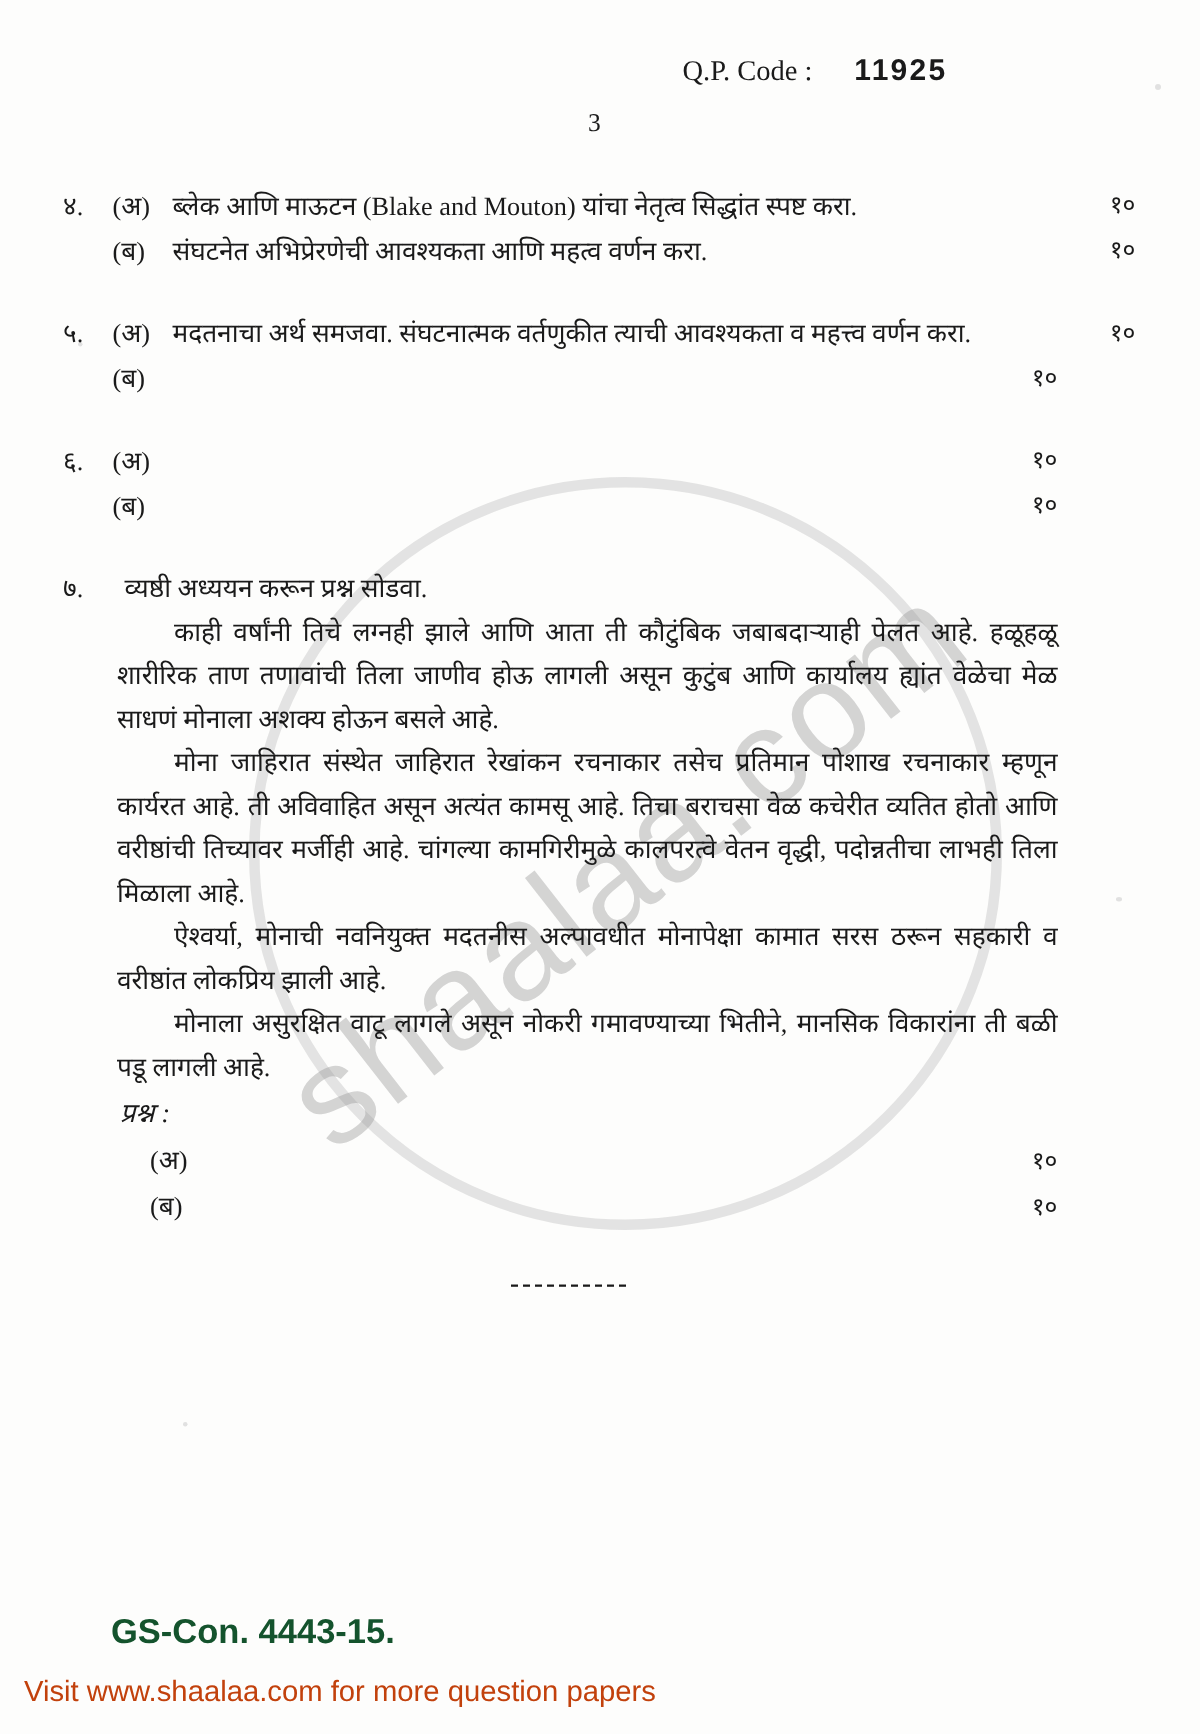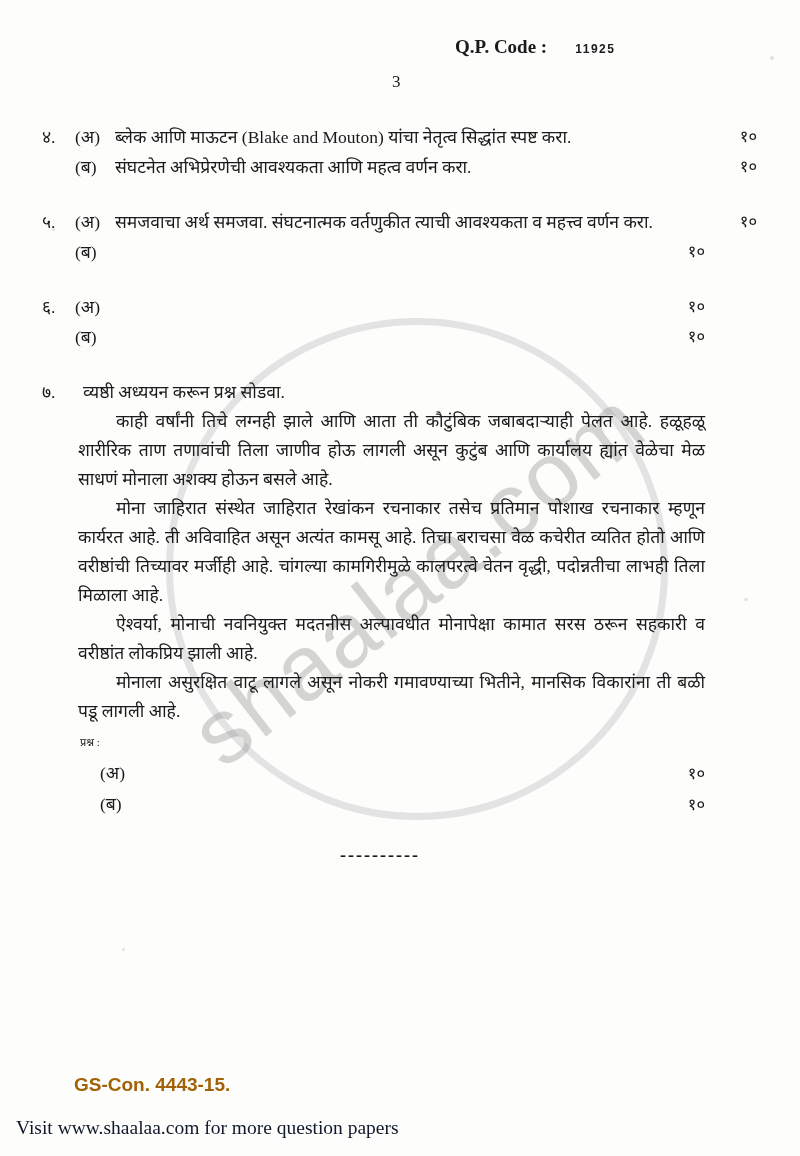--- a/index.html
+++ b/index.html
@@ -13,24 +13,24 @@
     background:var(--paper);
     font-family:"Liberation Serif","DejaVu Serif",serif;
     color:var(--ink);
     position:relative;
     overflow:hidden;
   }
   .page{position:absolute;inset:0;}
 
   
   .qp-code{position:absolute;left:455px;top:36px;white-space:nowrap;}
-  .qp-code .label{font-weight:bold;font-size:19px;}
+  .qp-code .label{font-weight:normal;font-size:19px;}
   .qp-code .value{
     font-family:"Liberation Sans","DejaVu Sans",sans-serif;
-    font-weight:bold;font-size:12px;letter-spacing:1.5px;margin-left:24px;
+    font-weight:bold;font-size:20px;letter-spacing:1.5px;margin-left:24px;
   }
   .page-number{position:absolute;left:392px;top:72px;font-size:17px;}
 
   
   .watermark{position:absolute;inset:0;z-index:0;pointer-events:none;}
   .watermark-circle{
     position:absolute;left:166px;top:318px;width:502px;height:502px;
     border:7px solid rgba(175,175,175,0.32);border-radius:50%;
   }
   .watermark-text{
@@ -65,45 +65,45 @@
   .intro-row{
     display:grid;grid-template-columns:41px 1fr;
     margin:0 43px 0 42px;font-size:17.5px;line-height:30px;
   }
   .para{
     margin:0 95px 0 78px;
     text-indent:38px;
     text-align:justify;
     font-size:17.5px;line-height:29px;
   }
-  .prashn{margin-left:80px;font-size:11px;line-height:29px;margin-top:2px;}
+  .prashn{margin-left:80px;font-size:18px;line-height:29px;margin-top:2px;font-style:italic;}
   .sub-row{
     display:grid;grid-template-columns:34px 1fr 52px;
     margin:2px 43px 0 100px;
     font-size:17.5px;line-height:29px;
   }
   .sub-row .qmarks{text-align:right;font-size:16.5px;}
 
   .separator{
     margin-top:26px;
     text-align:center;
     font-weight:bold;font-size:18px;letter-spacing:2px;
     margin-right:40px;
   }
 
   
   .paper-code{
     position:absolute;left:74px;top:1074px;
     font-family:"Liberation Sans","DejaVu Sans",sans-serif;
-    font-weight:bold;font-size:19px;color:#a16207;
+    font-weight:bold;font-size:23px;color:#14532d;
   }
   .site-note{
     position:absolute;left:16px;top:1117px;
-    font-family:Liberation Serif, serif;
-    font-size:19.5px;color:#0f172a;
+    font-family:Liberation Sans, sans-serif;
+    font-size:19.5px;color:#c2410c;
   }
 </style>
 </head>
 <body>
 
 <div class="page">
 
   <div class="watermark">
     <div class="watermark-circle"></div>
     <div class="watermark-text">shaalaa.com</div>
@@ -136,21 +136,21 @@
         <span class="qmarks">१०</span>
       </div>
     </section>
 
     <div class="gap-q"></div>
 
     <section>
       <div class="qrow">
         <span class="qnum">५.</span>
         <span class="qlabel">(अ)</span>
-        <span class="qtext">समजवाचा अर्थ समजवा. संघटनात्मक वर्तणुकीत त्याची आवश्यकता व महत्त्व वर्णन करा.</span>
+        <span class="qtext">मदतनाचा अर्थ समजवा. संघटनात्मक वर्तणुकीत त्याची आवश्यकता व महत्त्व वर्णन करा.</span>
         <span class="qmarks">१०</span>
       </div>
       <div class="qrow">
         <span class="qnum"></span>
         <span class="qlabel">(ब)</span>
         <span class="qmarks">१०</span>
       </div>
     </section>
 
     <div class="gap-q"></div>

